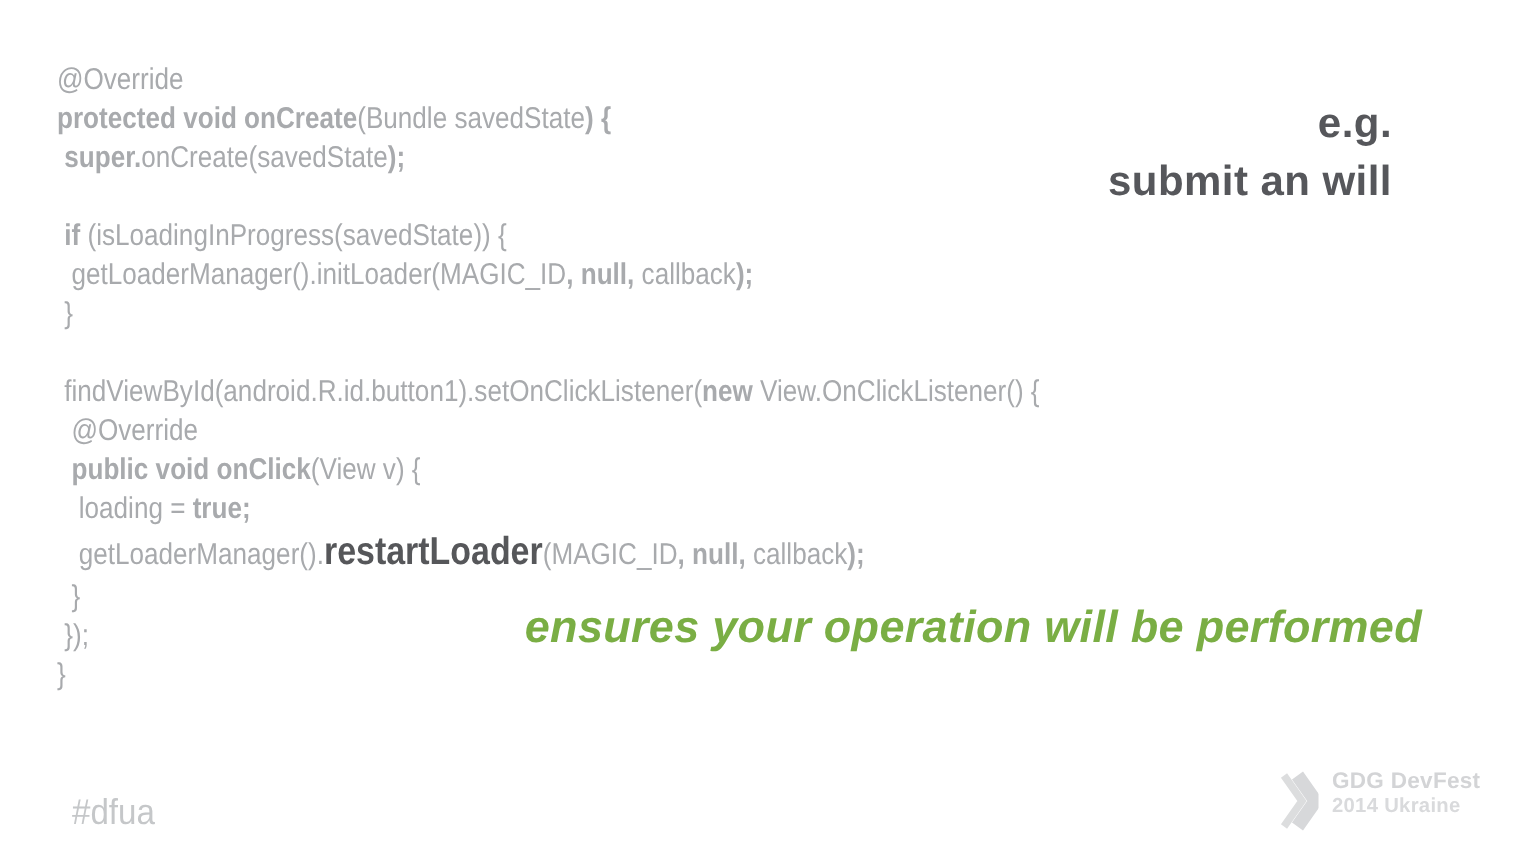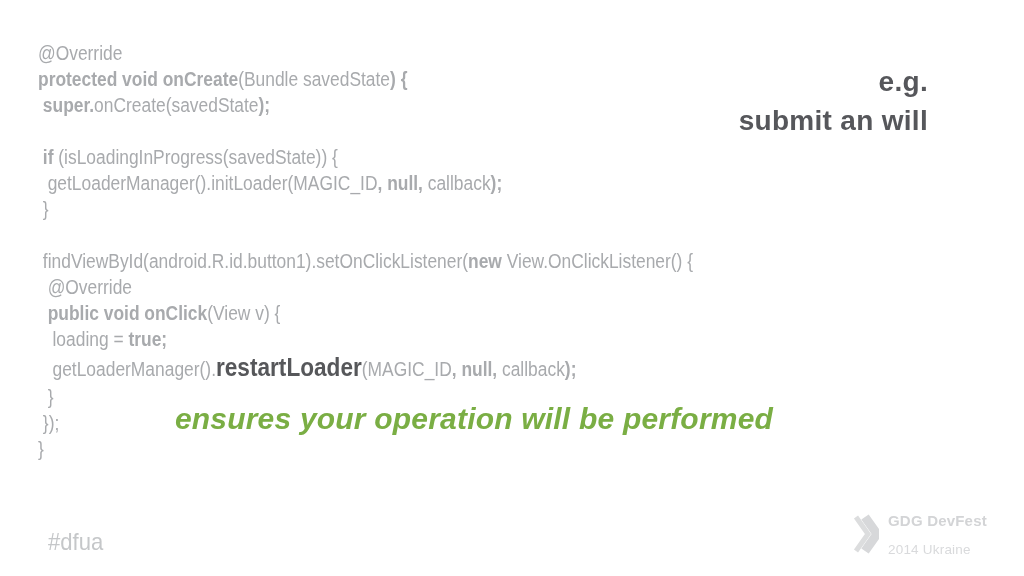--- a/index.html
+++ b/index.html
@@ -47,21 +47,21 @@
     font-weight: bold;
     letter-spacing: 0.3px;
     color: var(--text_dark, #56575b);
   }
   
   .callout-green {
     position: absolute;
     left: 0;
     top: 402px;
     width: 948px;
-    text-align: center;
+    text-align: right;
     font-size: 30px;
     font-style: italic;
     font-weight: bold;
     letter-spacing: 0.2px;
     color: var(--green, #7aae44);
   }
   
   .hashtag {
     position: absolute;
     left: 48px;
@@ -84,21 +84,22 @@
     font-weight: bold;
     letter-spacing: 0.2px;
     color: var(--logo_gray, #d3d4d6);
     line-height: 15px;
   }
   .logo-subtitle {
     font-size: 13.5px;
     letter-spacing: 0.2px;
     color: var(--logo_gray_light, #d9dadc);
     line-height: 15px;
-    margin-top: 14px;
+    margin-top: 1px;
+    font-weight: bold;
   }
 </style>
 </head>
 <body>
 
 <div class="slide">
 
   <div class="code"><div class="code-line"><span>@Override</span></div><div class="code-line"><span class="b">protected void onCreate</span><span>(Bundle savedState</span><span class="b">) {</span></div><div class="code-line"><span> </span><span class="b">super.</span><span>onCreate(savedState</span><span class="b">);</span></div><div class="code-line"> </div><div class="code-line"><span> </span><span class="b">if </span><span>(isLoadingInProgress(savedState)) {</span></div><div class="code-line"><span>  getLoaderManager().initLoader(MAGIC_ID</span><span class="b">, null,</span><span> callback</span><span class="b">);</span></div><div class="code-line"><span> }</span></div><div class="code-line"> </div><div class="code-line"><span> findViewById(android.R.id.button1).setOnClickListener(</span><span class="b">new </span><span>View.OnClickListener() {</span></div><div class="code-line"><span>  @Override</span></div><div class="code-line"><span>  </span><span class="b">public void onClick</span><span>(View v) {</span></div><div class="code-line"><span>   loading = </span><span class="b">true;</span></div><div class="code-line big"><span>   getLoaderManager().</span><span class="hl">restartLoader</span><span>(MAGIC_ID</span><span class="b">, null,</span><span> callback</span><span class="b">);</span></div><div class="code-line"><span>  }</span></div><div class="code-line"><span> });</span></div><div class="code-line"><span>}</span></div></div>
 
   <div class="callout-example">

